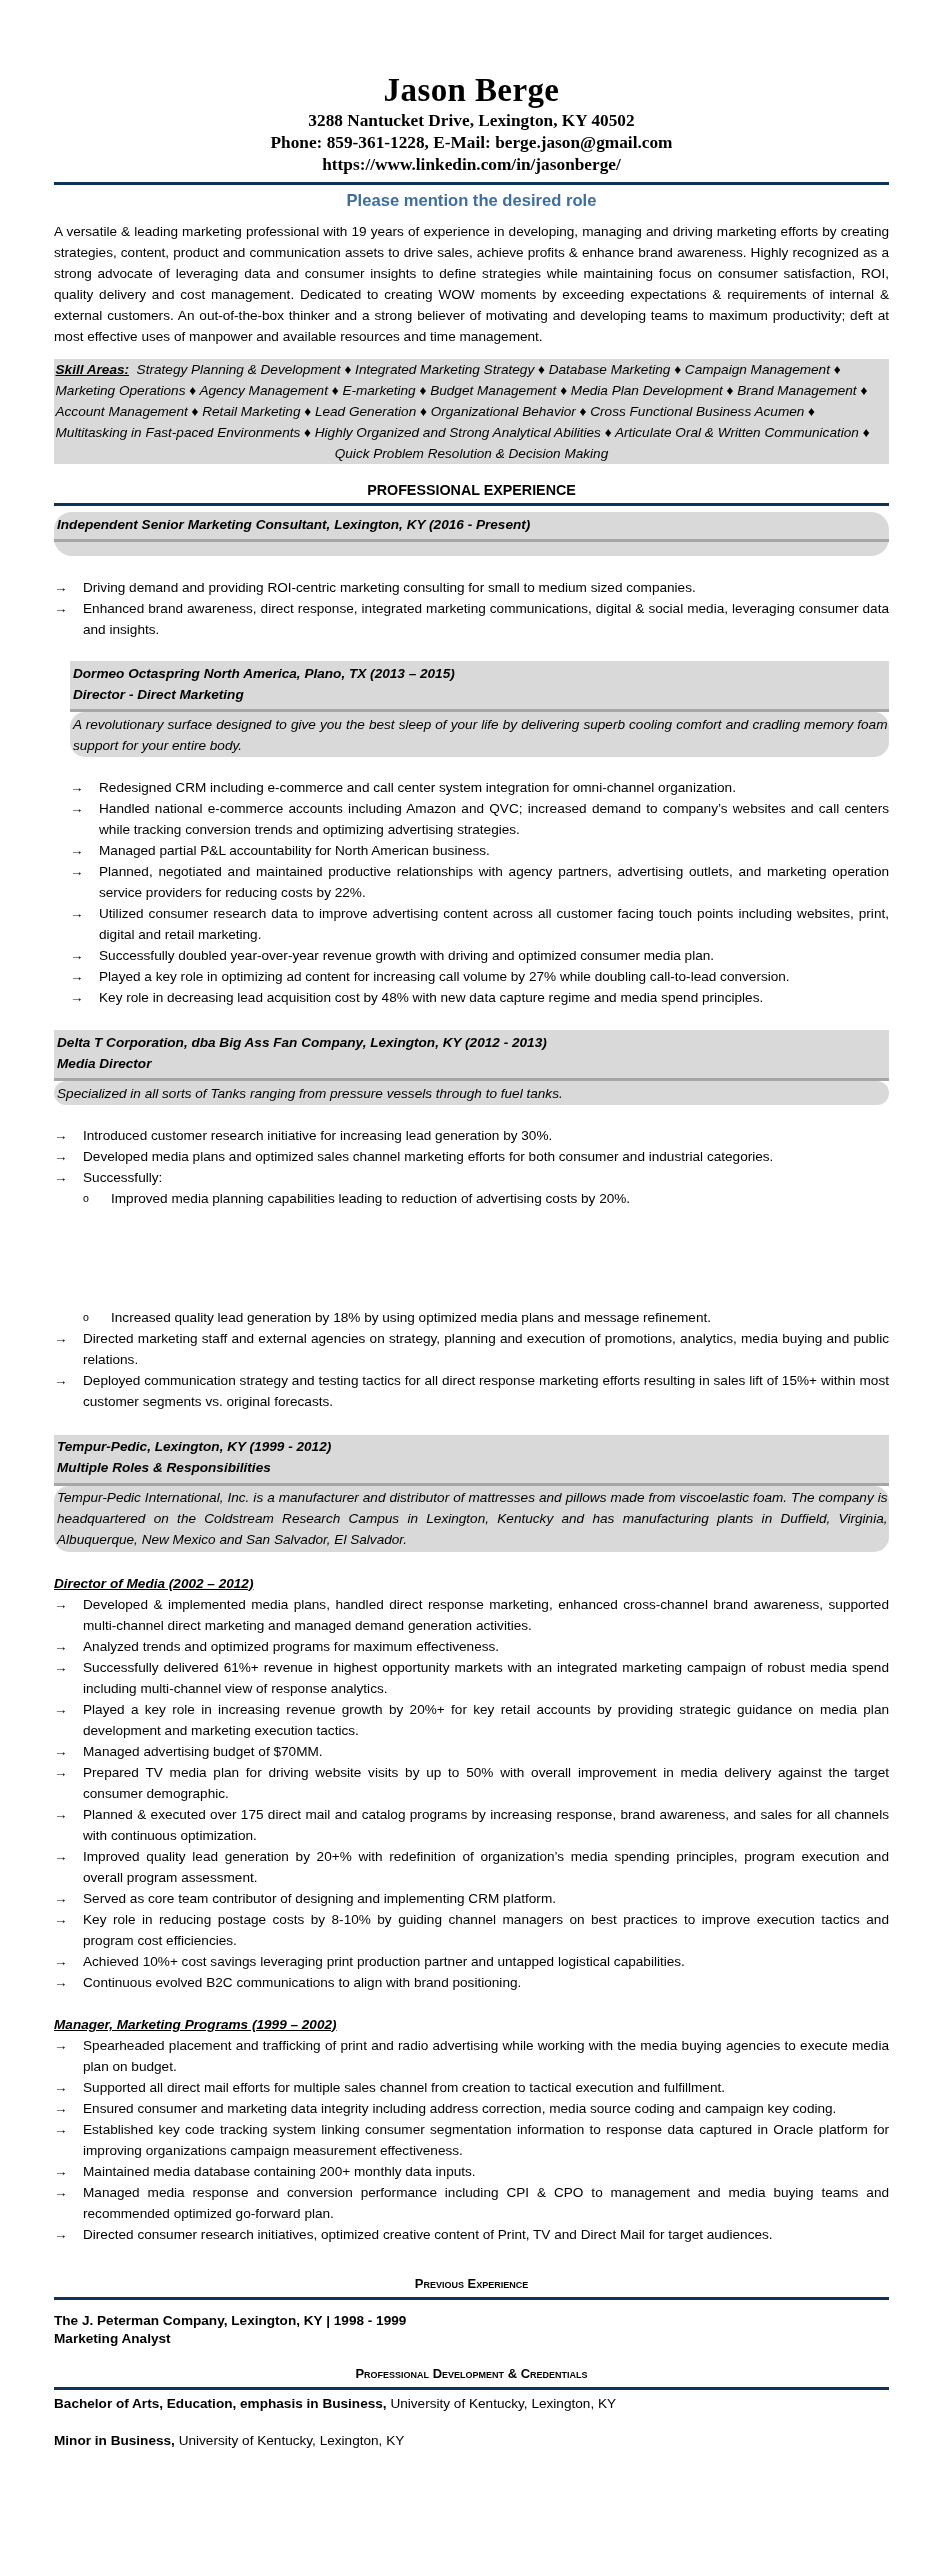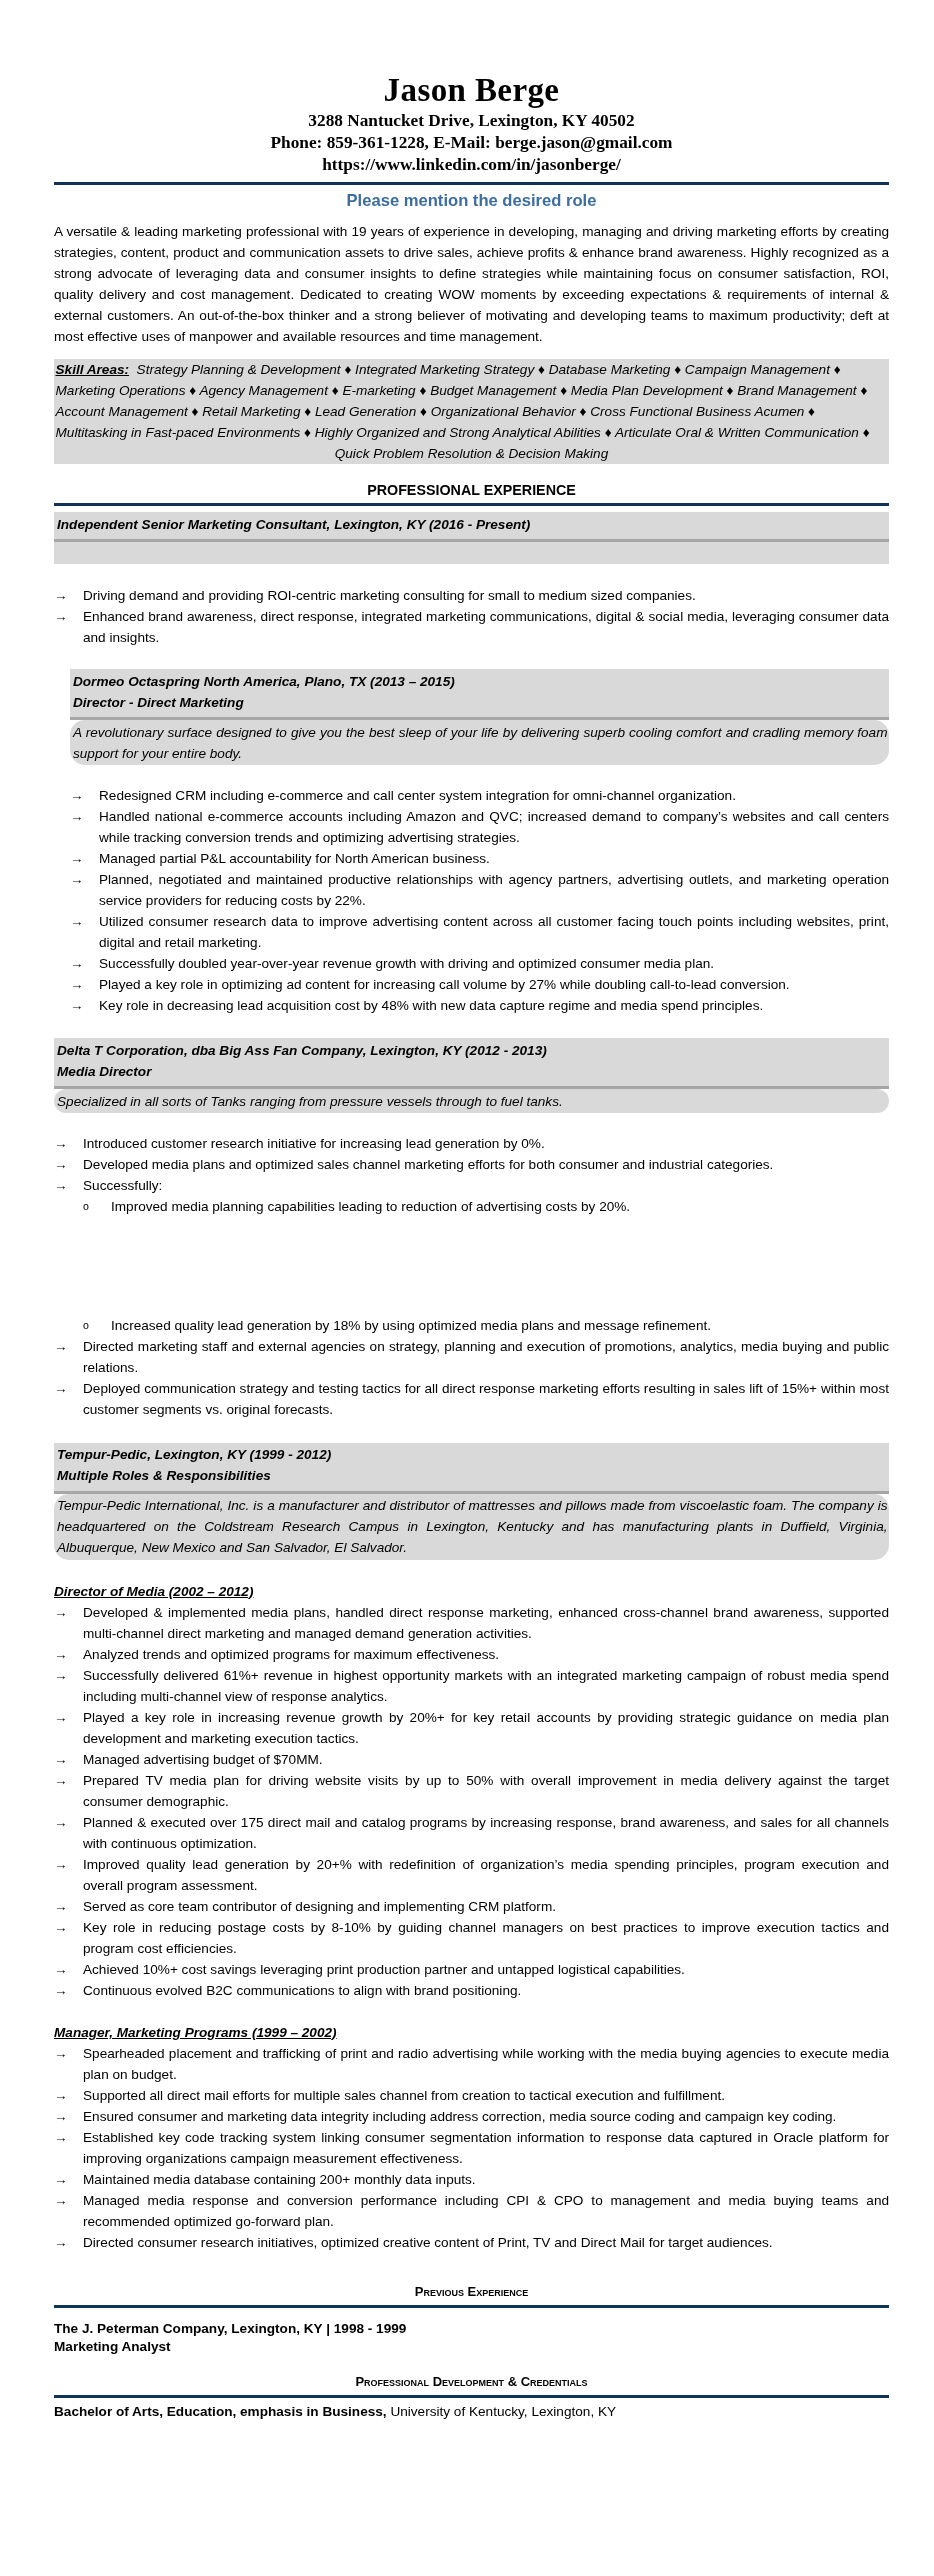--- a/index.html
+++ b/index.html
@@ -48,21 +48,21 @@
 
   <div class="skills">
     <span class="lbl">Skill Areas:</span>&nbsp;
     <span id="skills-list">Strategy Planning &amp; Development ♦ Integrated Marketing Strategy ♦ Database Marketing ♦ Campaign Management ♦ Marketing Operations ♦ Agency Management ♦ E-marketing ♦ Budget Management ♦ Media Plan Development ♦ Brand Management ♦ Account Management ♦ Retail Marketing ♦ Lead Generation ♦ Organizational Behavior ♦ Cross Functional Business Acumen ♦ Multitasking in Fast-paced Environments ♦ Highly Organized and Strong Analytical Abilities ♦ Articulate Oral &amp; Written Communication ♦ Quick Problem Resolution &amp; Decision Making</span>
   </div>
 
   <div class="sec-title">PROFESSIONAL EXPERIENCE</div>
   <div class="rule-sec"></div>
 
   <div style="margin-top:6px;">
-    <div class="job-head" style="padding-bottom:22px;">
+    <div class="job-head" style="padding-bottom:14px;border-radius:18px;">
       <div>Independent Senior Marketing Consultant, Lexington, KY (2016 - Present)</div>
       <div class="gray-rule"></div>
     </div>
     <ul class="arrows" style="margin-top:21px;">
       <li><span class="arr">→</span><span>Driving demand and providing ROI-centric marketing consulting for small to medium sized companies.</span></li>
       <li><span class="arr">→</span><span>Enhanced brand awareness, direct response, integrated marketing communications, digital &amp; social media, leveraging consumer data and insights.</span></li>
     </ul>
   </div>
 
   <div style="margin-top:21px;margin-left:16px;">
@@ -85,21 +85,21 @@
   </div>
 
   <div style="margin-top:22.6px;">
     <div class="job-head">
       <div>Delta T Corporation, dba Big Ass Fan Company, Lexington, KY (2012 - 2013)</div>
       <div>Media Director</div>
       <div class="gray-rule"></div>
     </div>
     <div class="job-desc">Specialized in all sorts of Tanks ranging from pressure vessels through to fuel tanks.</div>
     <ul class="arrows" id="job2-bullets-a" style="margin-top:19.6px;">
-        <li><span class="arr">→</span><span>Introduced customer research initiative for increasing lead generation by 0%.</span></li>
+        <li><span class="arr">→</span><span>Introduced customer research initiative for increasing lead generation by 30%.</span></li>
         <li><span class="arr">→</span><span>Developed media plans and optimized sales channel marketing efforts for both consumer and industrial categories.</span></li>
         <li><span class="arr">→</span><span>Successfully:</span></li>
       </ul>
     <ul class="sub">
       <li><span class="circ">o</span><span>Improved media planning capabilities leading to reduction of advertising costs by 20%.</span></li>
       <li style="margin-top:98px;"><span class="circ">o</span><span>Increased quality lead generation by 18% by using optimized media plans and message refinement.</span></li>
     </ul>
     <ul class="arrows" id="job2-bullets-b">
         <li><span class="arr">→</span><span>Directed marketing staff and external agencies on strategy, planning and execution of promotions, analytics, media buying and public relations.</span></li>
         <li><span class="arr">→</span><span>Deployed communication strategy and testing tactics for all direct response marketing efforts resulting in sales lift of 15%+ within most customer segments vs. original forecasts.</span></li>
@@ -145,14 +145,17 @@
   <div class="sec-title sc" style="margin-top:30px;">Previous Experience</div>
   <div class="rule-sec"></div>
   <div class="plain-bold" style="margin-top:12px;">The J. Peterman Company, Lexington, KY | 1998 - 1999</div>
   <div class="plain-bold">Marketing Analyst</div>
 
   <div class="sec-title sc" style="margin-top:16.6px;">Professional Development &amp; Credentials</div>
   <div class="rule-sec"></div>
   <div class="edu" style="margin-top:4.5px;">
     <b>Bachelor of Arts, Education, emphasis in Business,</b><span> University of Kentucky, Lexington, KY</span>
   </div>
+  <div class="edu" style="margin-top:19.6px;">
+    <b>Minor in Business,</b><span> University of Kentucky, Lexington, KY</span>
+  </div>
 </div>
 
 
 </body></html>

